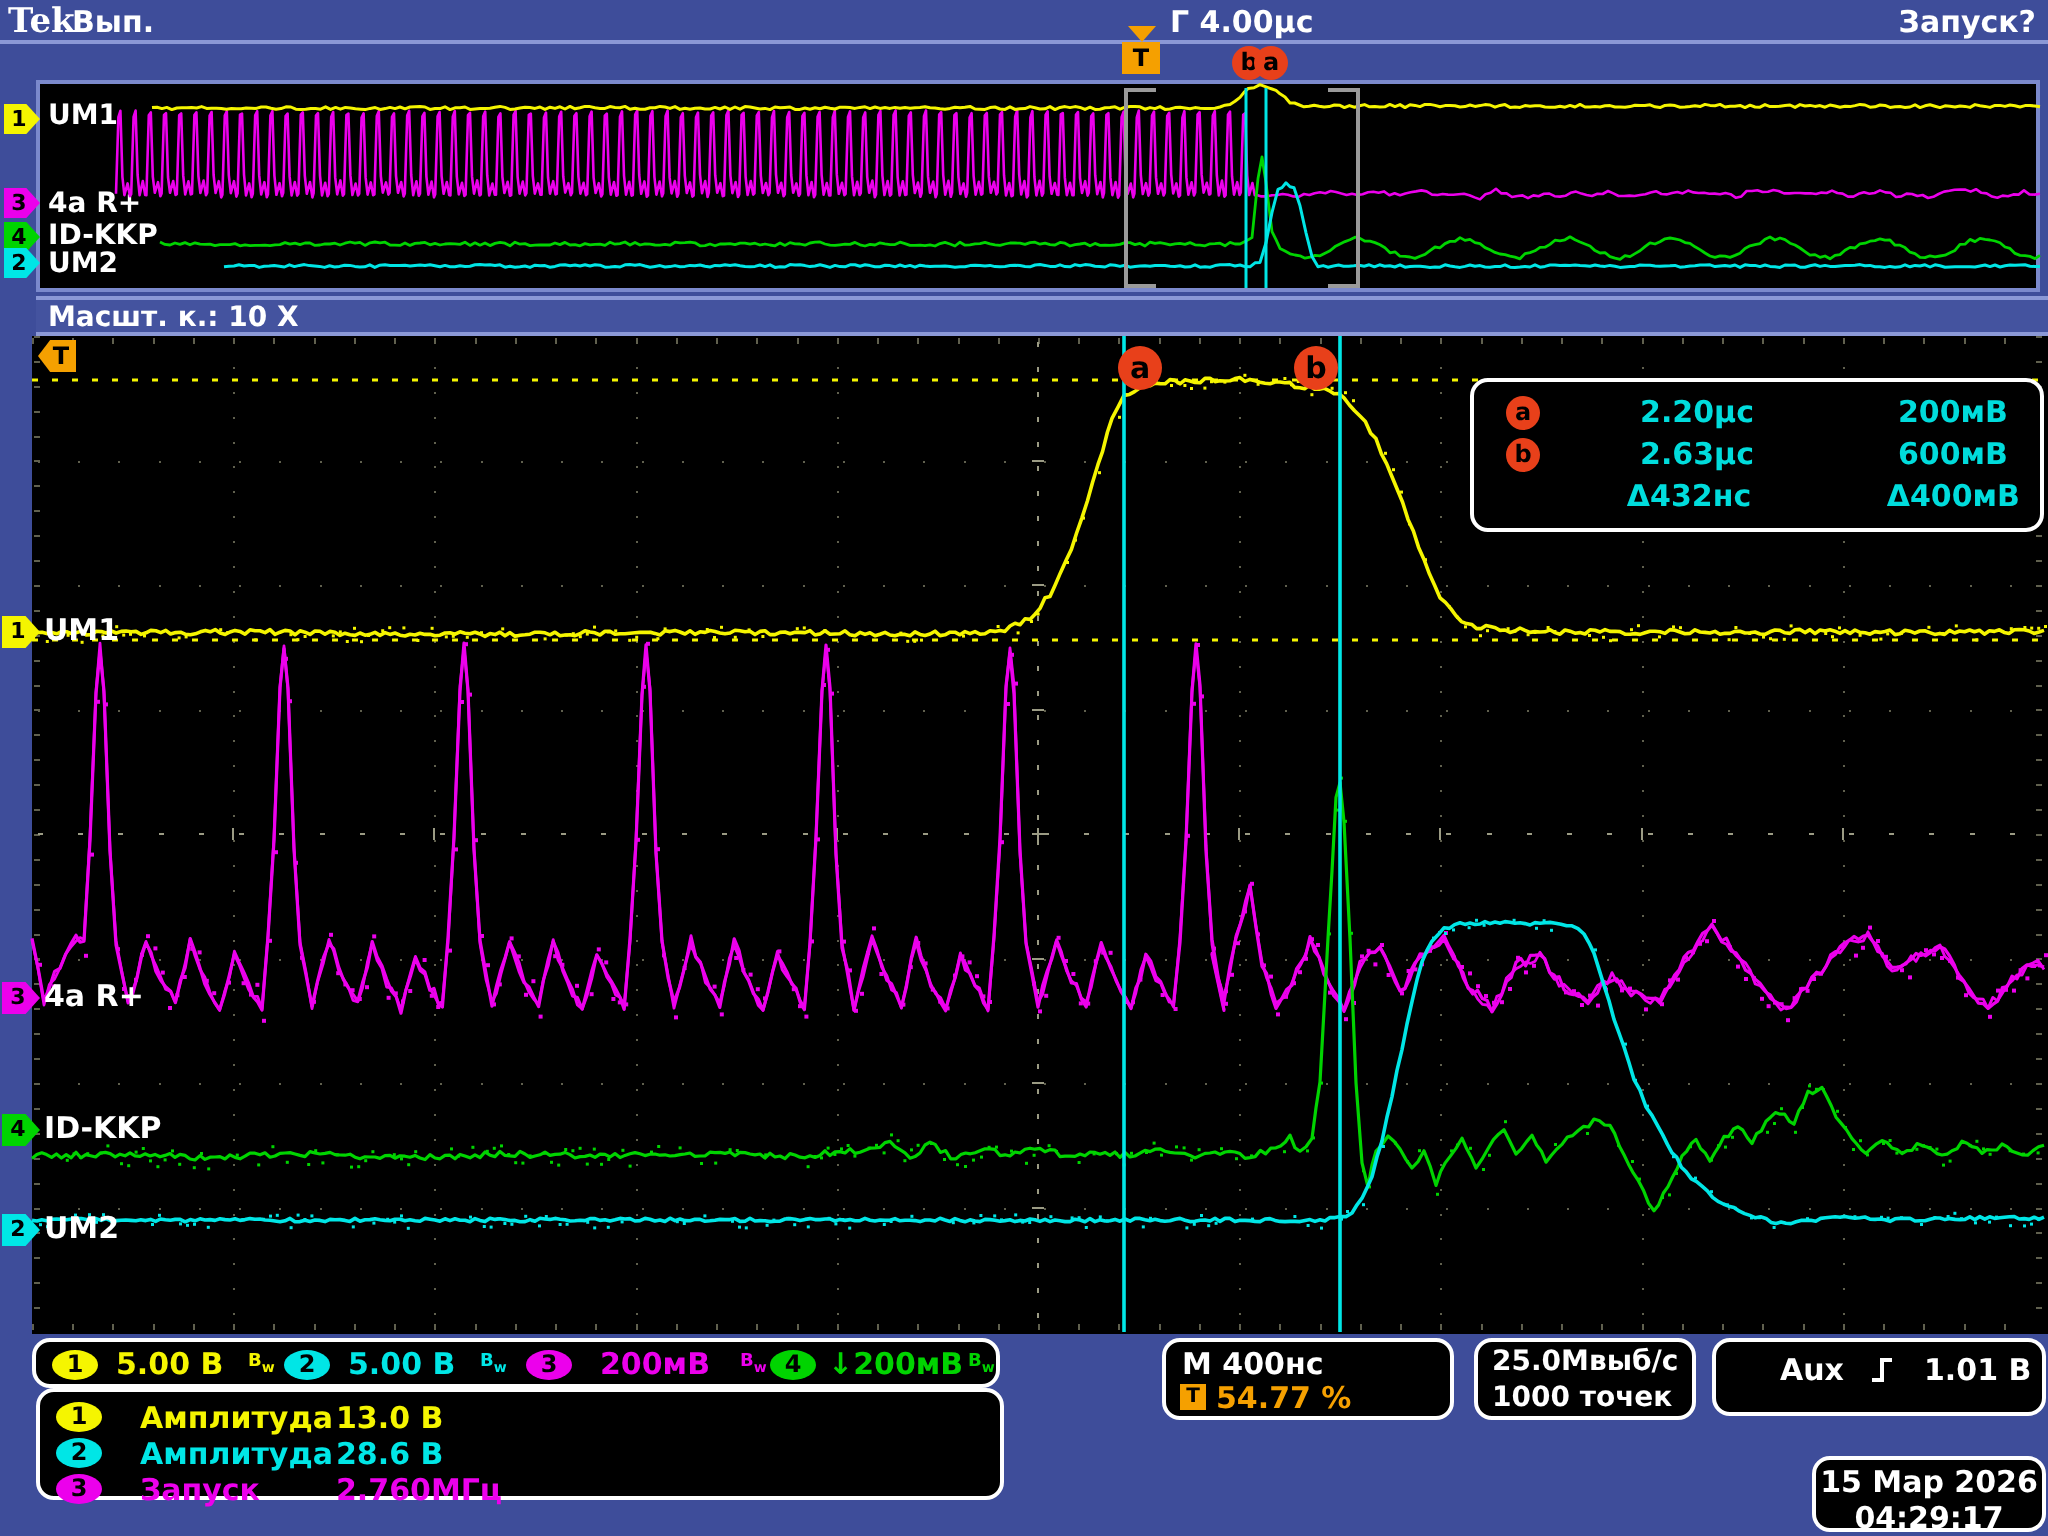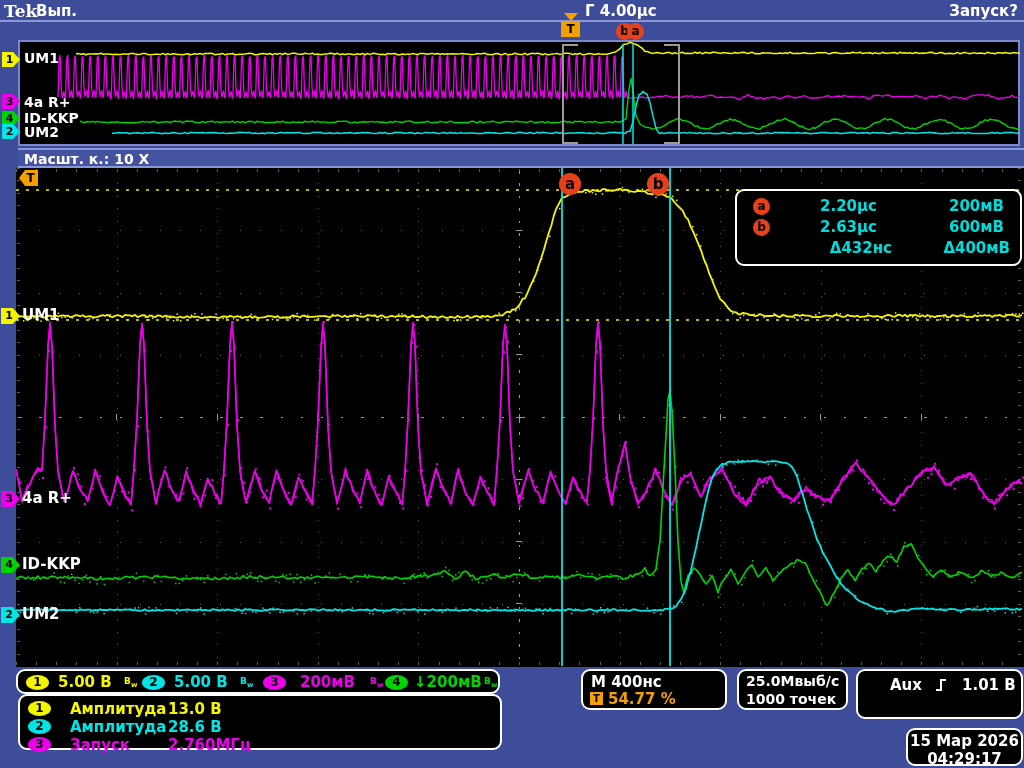--- a/index.html
+++ b/index.html
@@ -49,21 +49,21 @@
   .box{background:#000;border:2px solid #fff;border-radius:9px;box-sizing:border-box;}
   #cursorbox{left:735px;top:189px;width:287px;height:77px;font-size:15px;z-index:5;}
   #cursorbox .t{position:absolute;text-align:right;width:95px;}
   #chbar{left:16px;top:669px;width:484px;height:25px;}
   .chitem span.scale{position:absolute;top:2px;font-size:15px;}
   .bw{font-size:9px;position:absolute;top:5px;}
   .bw sub{font-size:7px;}
   .oval{position:absolute;top:4px;width:23px;height:15px;border-radius:50%;color:#000;font-size:12px;line-height:15px;text-align:center;}
   #tbbox{left:581px;top:669px;width:146px;height:41px;font-size:15px;}
   #smplbox{left:737px;top:669px;width:111px;height:41px;font-size:14px;}
-  #trigbox{left:856px;top:669px;width:167px;height:50px;font-size:15px;}
+  #trigbox{left:856px;top:669px;width:167px;height:39px;font-size:15px;}
   #measbox{left:18px;top:694px;width:484px;height:56px;font-size:15px;}
   #measbox .row{position:absolute;left:0;width:100%;height:18px;}
   #measbox .nm{position:absolute;left:50px;}
   #measbox .vl{position:absolute;left:148px;text-align:center;}
   #measbox .nt{position:absolute;left:250px;color:#fff;}
   #datebox{left:906px;top:728px;width:117px;height:38px;font-size:15px;color:#fff;text-align:center;}
   .tsq{width:13px;height:13px;background:var(--org);color:#000;font-size:10px;line-height:13px;text-align:center;}
 </style>
 </head>
 <body>
@@ -1732,21 +1732,21 @@
 <span class="abs mlab" style="left:22px;top:555px;">ID-KKP</span>
 <span class="abs mlab" style="left:22px;top:605px;">UM2</span>
 
 <div id="cursorbox" class="abs box cyt">
   <div class="abs cbadge sm" style="left:16px;top:7px;">a</div>
   <div class="abs cbadge sm" style="left:16px;top:28px;">b</div>
   <span class="t abs" style="left:45px;top:6px;">2.20µс</span>
   <span class="t abs" style="left:172px;top:6px;">200мВ</span>
   <span class="t abs" style="left:45px;top:27px;">2.63µс</span>
   <span class="t abs" style="left:172px;top:27px;">600мВ</span>
-  <span class="t abs" style="left:60px;top:48px;">Δ432нс</span>
+  <span class="t abs" style="left:60px;top:48px;text-align:center;">Δ432нс</span>
   <span class="t abs" style="left:178px;top:48px;">Δ400мВ</span>
 </div>
 
 <div id="chbar" class="abs box">
   <div class="chitem">
     <div class="oval bg1" style="left:8px;">1</div>
     <span class="scale abs c1" style="left:40px;">5.00 В</span>
     <span class="bw abs c1" style="left:106px;"><span>B</span><sub>w</sub></span>
   </div>
   <div class="chitem">

